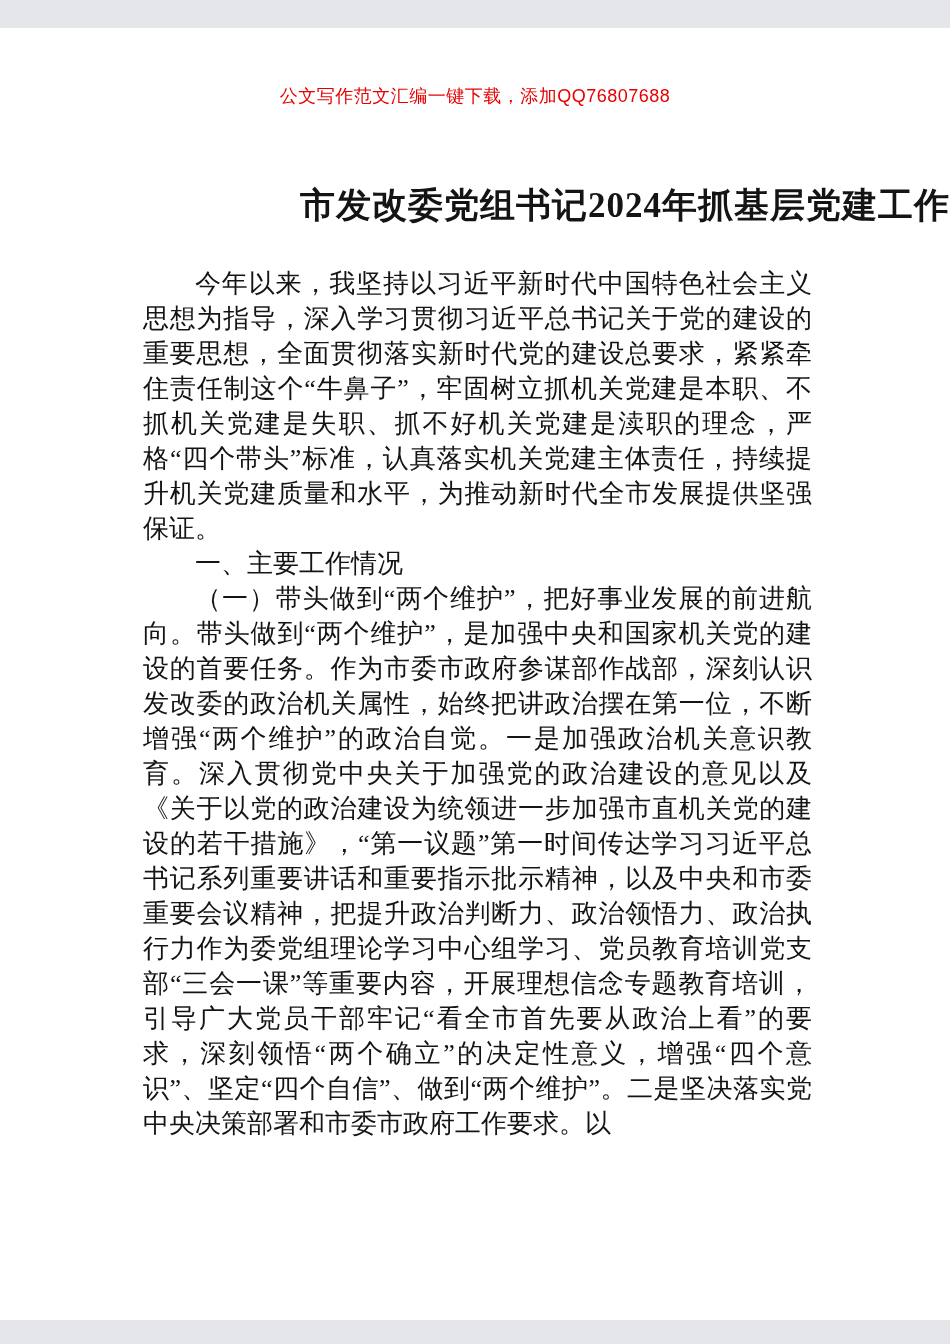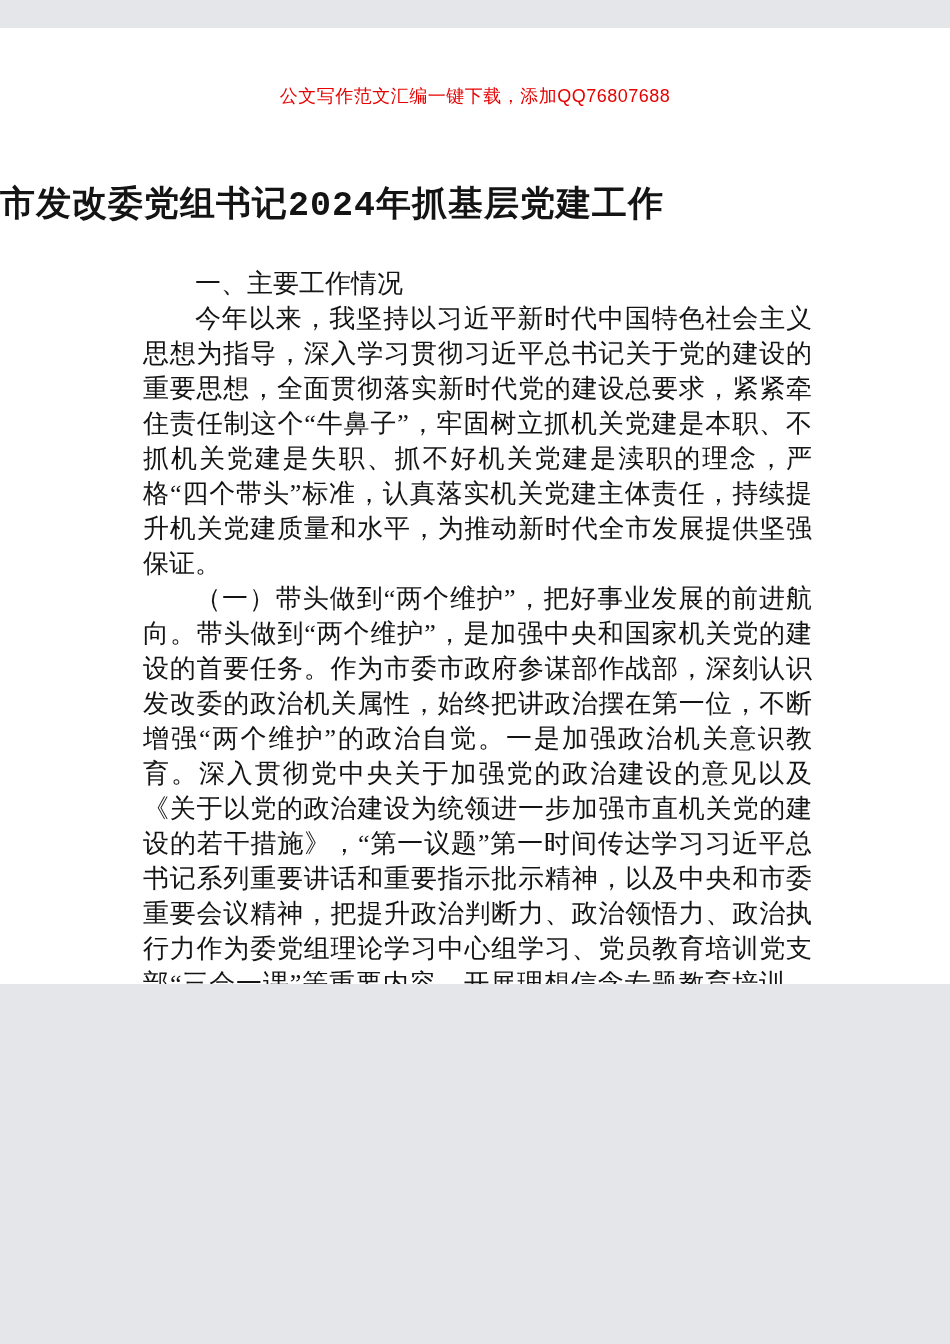--- a/index.html
+++ b/index.html
@@ -14,21 +14,21 @@
     background: #e4e6e9;
     font-family: "Liberation Serif", serif;
     position: relative;
   }
 
   .canvas {
     position: absolute;
     left: 0;
     top: 0;
     width: 950px;
-    height: 984px;
+    height: 1344px;
     overflow: hidden;
   }
 
   .page {
     position: absolute;
     left: 0;
     top: 28px;
     width: 950px;
     height: 1292px;
     background: #ffffff;
@@ -40,22 +40,22 @@
     text-align: center;
     font-family: "Liberation Sans", sans-serif;
     font-size: 18px;
     line-height: 24px;
     color: #e60000;
     letter-spacing: 0.5px;
   }
 
   .title {
     margin-top: 64px;
-    text-align: left;
-    font-family: Liberation Mono, monospace;
+    text-align: right;
+    font-family: Liberation Serif, serif;
     font-weight: 700;
     font-size: 35px;
     line-height: 68px;
     color: #141414;
     letter-spacing: 1px;
   }
 
   .title .title-line {
     display: block;
   }
@@ -79,19 +79,19 @@
 <div class="canvas">
   <div class="page">
 
     <div class="notice">公文写作范文汇编一键下载，添加QQ76807688</div>
 
     <h1 class="title">
       <span class="title-line">市发改委党组书记2024年抓基层党建工作</span>
     </h1>
 
     <div class="body-text">
+      <p>今年以来，我坚持以习近平新时代中国特色社会主义思想为指导，深入学习贯彻习近平总书记关于党的建设的重要思想，全面贯彻落实新时代党的建设总要求，紧紧牵住责任制这个“牛鼻子”，牢固树立抓机关党建是本职、不抓机关党建是失职、抓不好机关党建是渎职的理念，严格“四个带头”标准，认真落实机关党建主体责任，持续提升机关党建质量和水平，为推动新时代全市发展提供坚强保证。</p>
       <p>一、主要工作情况</p>
-      <p>今年以来，我坚持以习近平新时代中国特色社会主义思想为指导，深入学习贯彻习近平总书记关于党的建设的重要思想，全面贯彻落实新时代党的建设总要求，紧紧牵住责任制这个“牛鼻子”，牢固树立抓机关党建是本职、不抓机关党建是失职、抓不好机关党建是渎职的理念，严格“四个带头”标准，认真落实机关党建主体责任，持续提升机关党建质量和水平，为推动新时代全市发展提供坚强保证。</p>
       <p>（一）带头做到“两个维护”，把好事业发展的前进航向。带头做到“两个维护”，是加强中央和国家机关党的建设的首要任务。作为市委市政府参谋部作战部，深刻认识发改委的政治机关属性，始终把讲政治摆在第一位，不断增强“两个维护”的政治自觉。一是加强政治机关意识教育。深入贯彻党中央关于加强党的政治建设的意见以及《关于以党的政治建设为统领进一步加强市直机关党的建设的若干措施》，“第一议题”第一时间传达学习习近平总书记系列重要讲话和重要指示批示精神，以及中央和市委重要会议精神，把提升政治判断力、政治领悟力、政治执行力作为委党组理论学习中心组学习、党员教育培训党支部“三会一课”等重要内容，开展理想信念专题教育培训，引导广大党员干部牢记“看全市首先要从政治上看”的要求，深刻领悟“两个确立”的决定性意义，增强“四个意识”、坚定“四个自信”、做到“两个维护”。二是坚决落实党中央决策部署和市委市政府工作要求。以</p>
     </div>
 
   </div>
 </div>
 
 </body></html>

